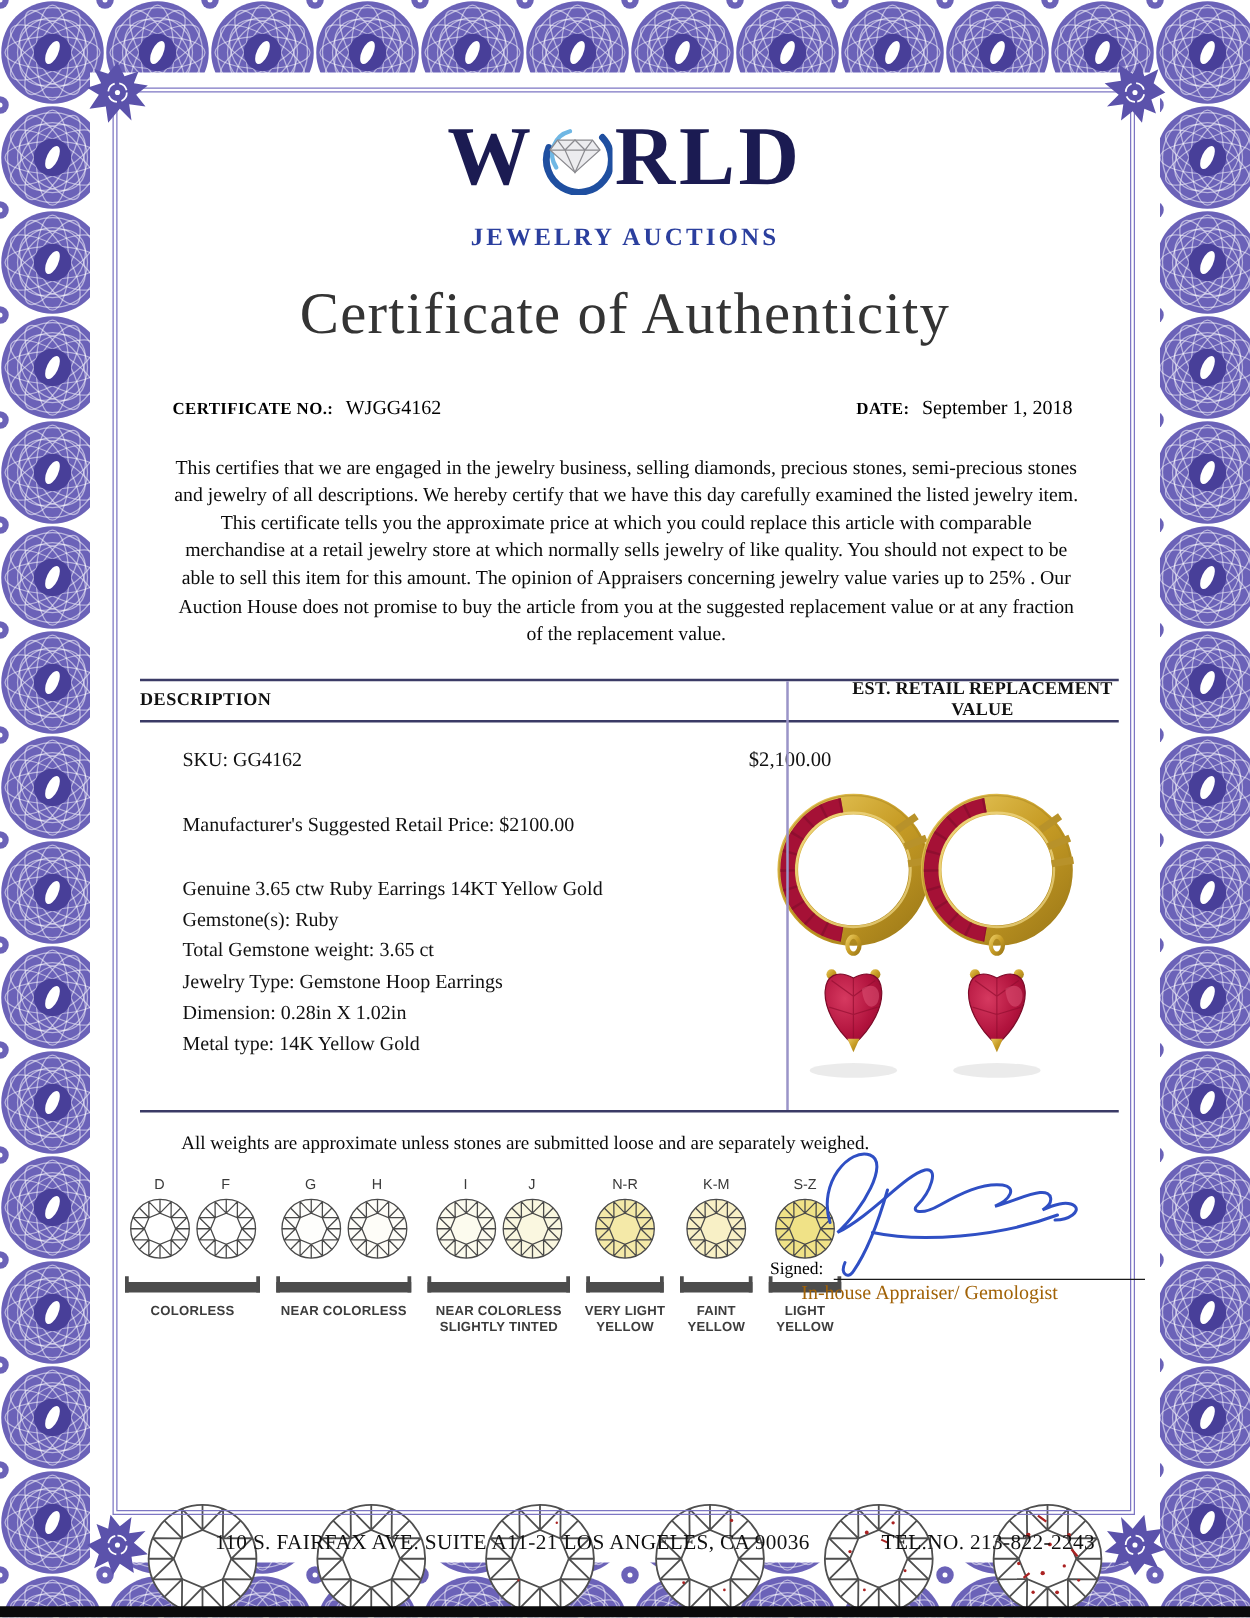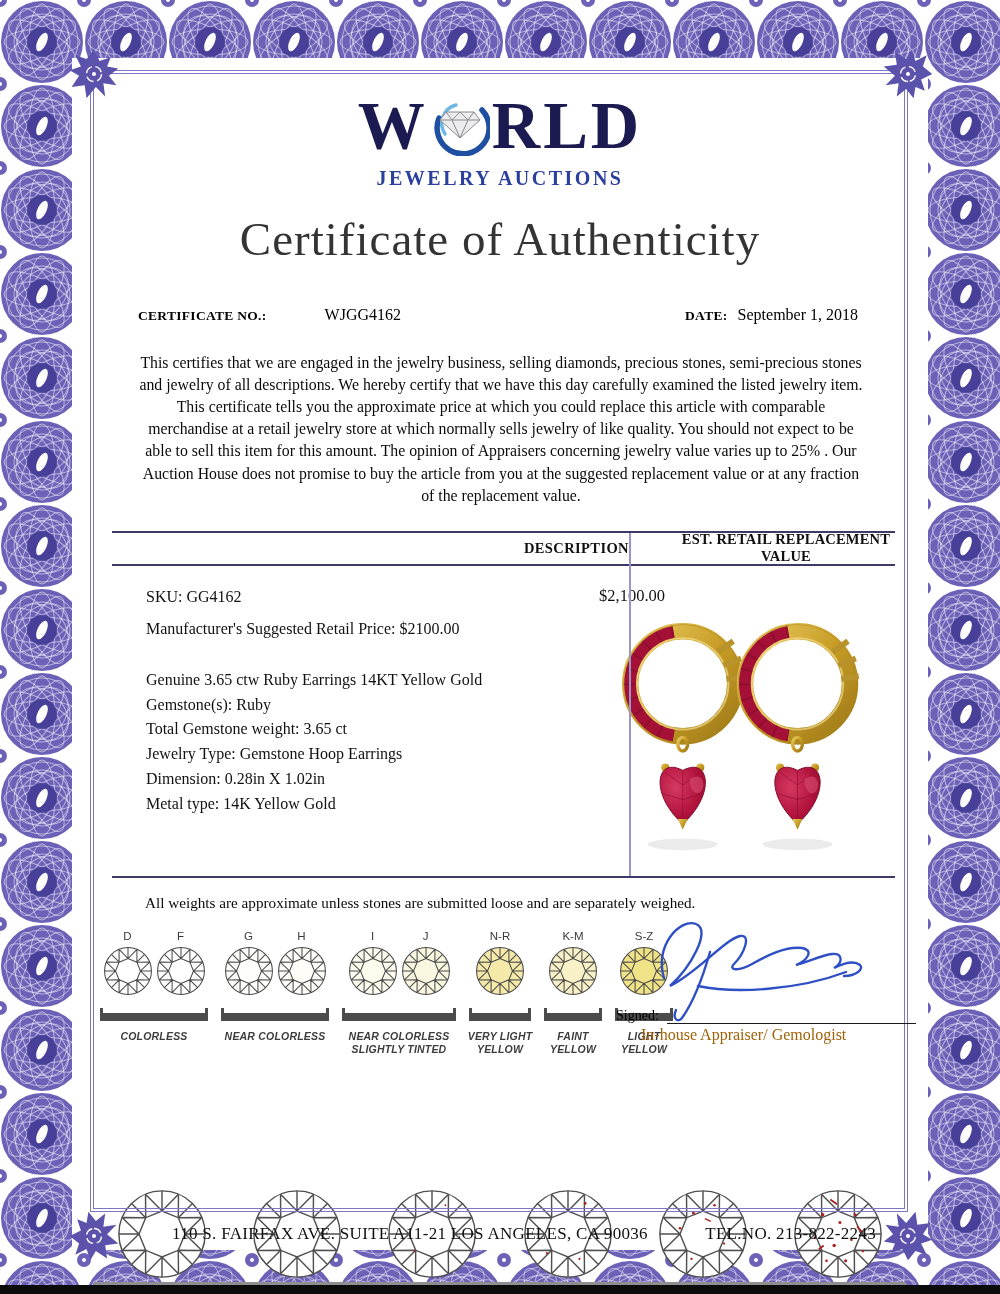--- a/index.html
+++ b/index.html
@@ -25,68 +25,68 @@
 
   
   .logo{margin-top:34px;text-align:center;}
   .logo-word{
     font-size:67px;font-weight:bold;color:#1b1b52;letter-spacing:3px;
     line-height:1;display:flex;align-items:center;justify-content:center;
   }
   .logo-o{display:inline-block;width:60px;height:60px;margin:0 2px;}
   .logo-sub{
     font-size:20px;font-weight:bold;color:#2b3f9e;letter-spacing:2.5px;
-    margin-top:8px;
+    margin-top:20px;
   }
   .title{
     text-align:center;font-size:47px;font-weight:normal;color:#343434;
     margin-top:22px;letter-spacing:1px;
   }
 
   
-  .meta-row{display:flex;margin:40px 70px 0 66px;align-items:baseline;gap:48px;}
+  .meta-row{display:flex;margin:40px 70px 0 66px;align-items:baseline;}
   .meta-label{font-weight:bold;font-size:13.5px;letter-spacing:.3px;color:#000;}
   .meta-value{font-size:16px;margin-left:10px;color:#000;}
   .meta-right{margin-left:auto;display:flex;align-items:baseline;}
 
   .body-text{
     margin:28px 64px 0 66px;font-size:15.8px;line-height:1.4;color:#0a0a0a;
     text-align:center;
   }
 
   
   .val-table{margin:24px 33px 0 40px;position:relative;height:343px;
     border-top:2px solid #3b3b66;border-bottom:2px solid #3b3b66;}
   .vt-divider{position:absolute;left:517px;top:0;bottom:0;width:1.5px;background:#9a94c8;}
   .vt-header{display:flex;height:31px;border-bottom:2px solid #3b3b66;align-items:center;}
-  .vt-h1{width:517px;text-align:right;font-weight:bold;font-size:14.5px;letter-spacing:.4px;}
+  .vt-h1{width:517px;text-align:left;font-weight:bold;font-size:14.5px;letter-spacing:.4px;}
   .vt-h2{flex:1;text-align:center;font-weight:bold;font-size:14.5px;letter-spacing:.2px;padding-left:48px;}
   .vt-body{display:flex;height:310px;}
   .vt-left{width:517px;padding:22px 10px 0 34px;box-sizing:border-box;font-size:16px;}
-  .vt-sku{margin-bottom:14px;}
+  .vt-sku{margin-bottom:34px;}
   .vt-msrp{margin-bottom:30px;}
   .vt-detail{line-height:1.55;}
   .vt-right{flex:1;padding-top:20px;box-sizing:border-box;}
   .vt-value{font-size:16.5px;margin-left:28px;}
   .earrings{margin:2px 0 0 22px;display:block;}
 
   .weights-note{margin:16px 0 0 73px;font-size:15.2px;color:#0a0a0a;}
 
   
   .color-chart{margin:18px 0 0 26px;display:flex;align-items:flex-start;}
   .cgroup{margin-right:9px;text-align:center;}
   .cg-dias{display:flex;justify-content:center;}
   .cg-cell{width:53px;text-align:center;}
   .cg-letter{font-family:"Liberation Sans",sans-serif;font-size:11.5px;color:#3a3a3a;margin-bottom:4px;}
   .cg-bar{height:13px;position:relative;margin:8px 2px 0 2px;
     background:linear-gradient(to top,#4c4c4c 8px,transparent 8px);}
   .cg-bar::before,.cg-bar::after{content:"";position:absolute;top:0;width:3px;height:13px;background:#4c4c4c;}
   .cg-bar::before{left:0;} .cg-bar::after{right:0;}
   .cg-label{font-family:"Liberation Sans",sans-serif;font-size:10.5px;font-weight:bold;
-    color:#3d3d3d;margin-top:9px;line-height:1.25;letter-spacing:.2px;font-style:italic;}
+    color:#3d3d3d;margin-top:9px;line-height:1.25;letter-spacing:.2px;}
 
   
   .sig-block{position:absolute;left:528px;top:852px;width:300px;}
   .sig-squiggle{position:absolute;left:40px;top:0;}
   .sig-row{position:absolute;left:0;top:98px;display:flex;align-items:flex-end;width:100%;margin-left:16px;}
   .sig-label{font-size:14px;color:#000;}
   .sig-line{flex:1;border-bottom:1.5px solid #1a1a1a;margin-left:8px;height:14px;}
   .sig-name{position:absolute;left:41px;top:116px;font-size:16px;color:#a16207;}
 
   

